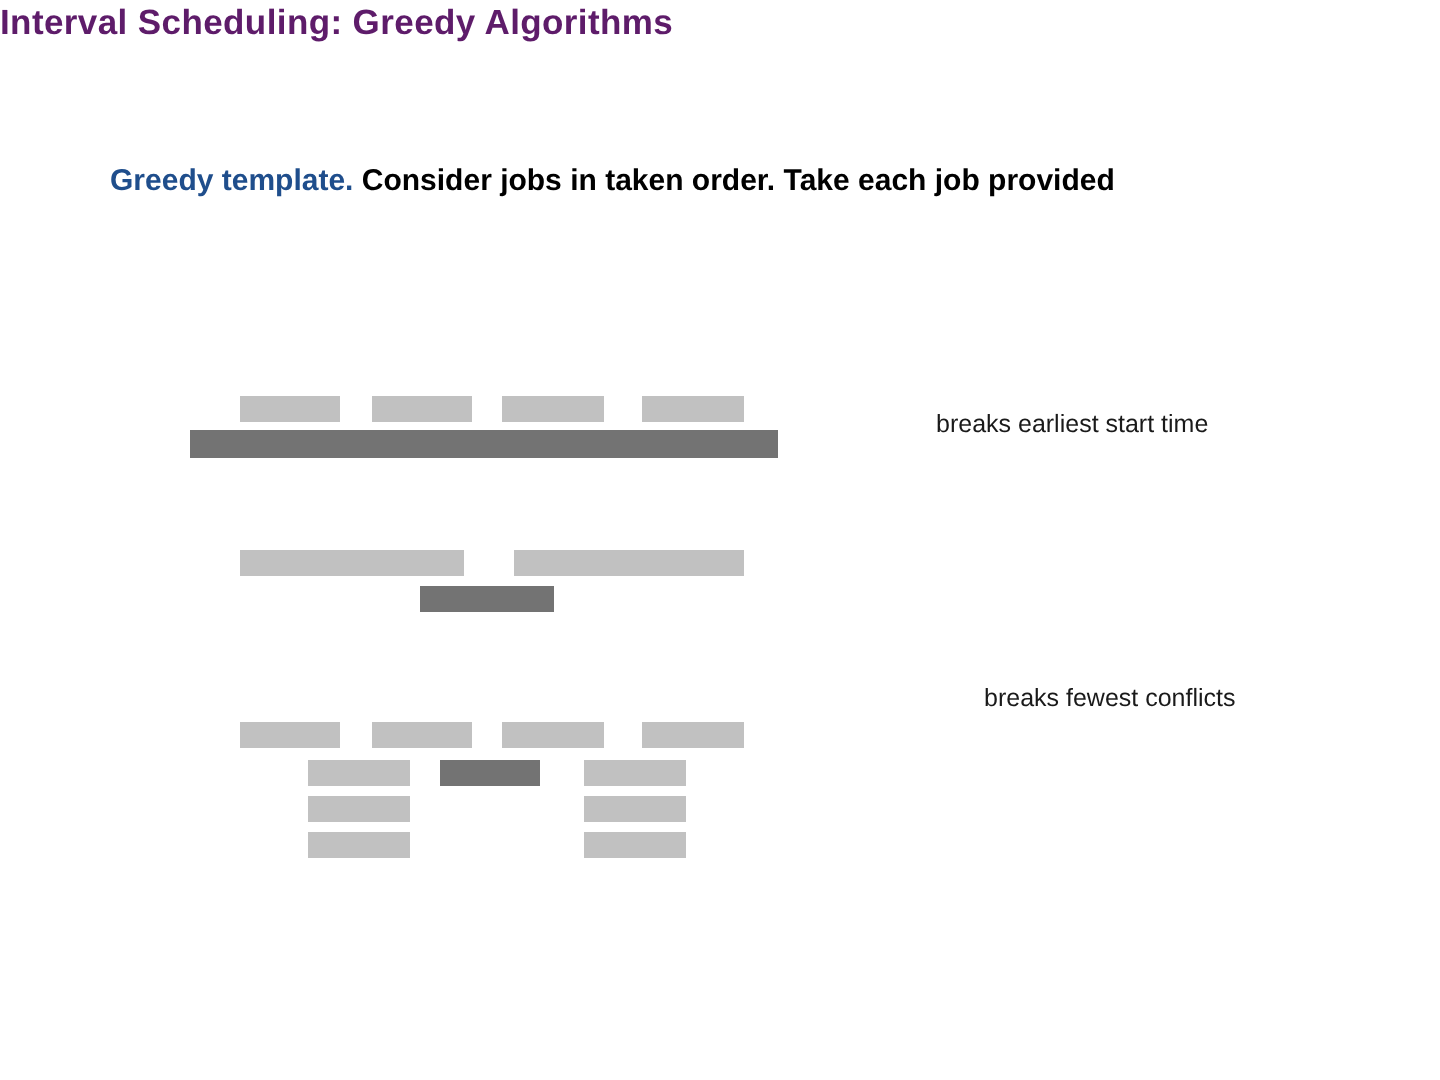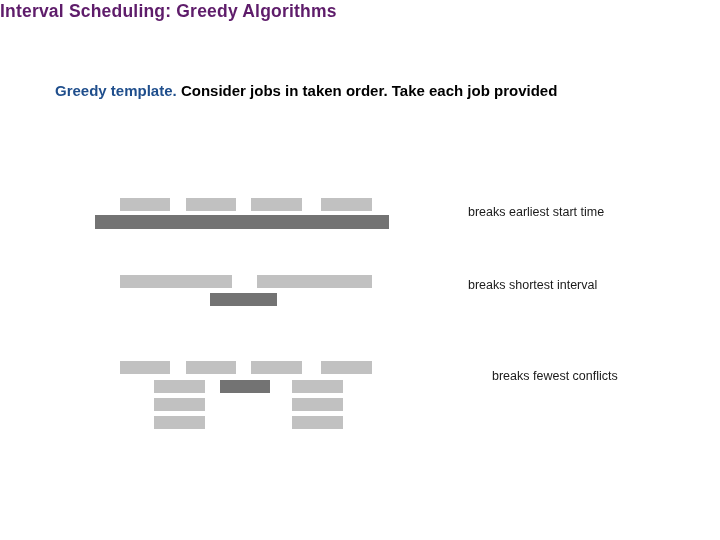--- a/index.html
+++ b/index.html
@@ -59,27 +59,26 @@
   <div class="diagrams-layer">
       <div class="interval light" style="left: 120px; top: 198px; width: 50px; height: 13px;"></div>
       <div class="interval light" style="left: 186px; top: 198px; width: 50px; height: 13px;"></div>
       <div class="interval light" style="left: 251px; top: 198px; width: 51px; height: 13px;"></div>
       <div class="interval light" style="left: 321px; top: 198px; width: 51px; height: 13px;"></div>
       <div class="interval dark" style="left: 95px; top: 215px; width: 294px; height: 14px;"></div>
       <div class="diagram-label" style="left: 468px; top: 205px;">breaks earliest start time</div>
       <div class="interval light" style="left: 120px; top: 275px; width: 112px; height: 13px;"></div>
       <div class="interval light" style="left: 257px; top: 275px; width: 115px; height: 13px;"></div>
       <div class="interval dark" style="left: 210px; top: 293px; width: 67px; height: 13px;"></div>
-      <div class="diagram-label" style="left: 468px; top: 278px;">breaks shortest interval</div>
       <div class="interval light" style="left: 120px; top: 361px; width: 50px; height: 13px;"></div>
       <div class="interval light" style="left: 186px; top: 361px; width: 50px; height: 13px;"></div>
       <div class="interval light" style="left: 251px; top: 361px; width: 51px; height: 13px;"></div>
       <div class="interval light" style="left: 321px; top: 361px; width: 51px; height: 13px;"></div>
       <div class="interval light" style="left: 154px; top: 380px; width: 51px; height: 13px;"></div>
       <div class="interval dark" style="left: 220px; top: 380px; width: 50px; height: 13px;"></div>
       <div class="interval light" style="left: 292px; top: 380px; width: 51px; height: 13px;"></div>
       <div class="interval light" style="left: 154px; top: 398px; width: 51px; height: 13px;"></div>
       <div class="interval light" style="left: 292px; top: 398px; width: 51px; height: 13px;"></div>
       <div class="interval light" style="left: 154px; top: 416px; width: 51px; height: 13px;"></div>
       <div class="interval light" style="left: 292px; top: 416px; width: 51px; height: 13px;"></div>
-      <div class="diagram-label" style="left: 468px; top: 369px; padding-left: 24px;">breaks fewest conflicts</div>
+      <div class="diagram-label" style="left: 468px; top: 342px; padding-left: 24px;">breaks fewest conflicts</div>
     </div>
 </div>
 
 </body></html>

